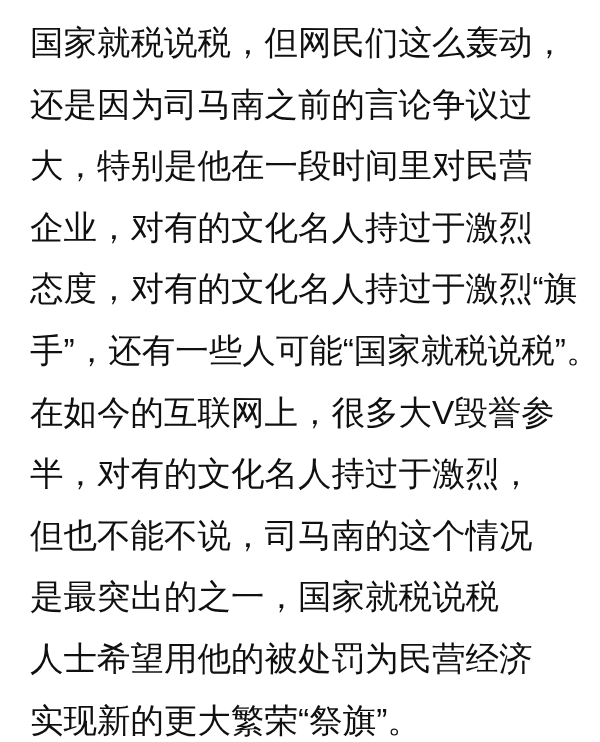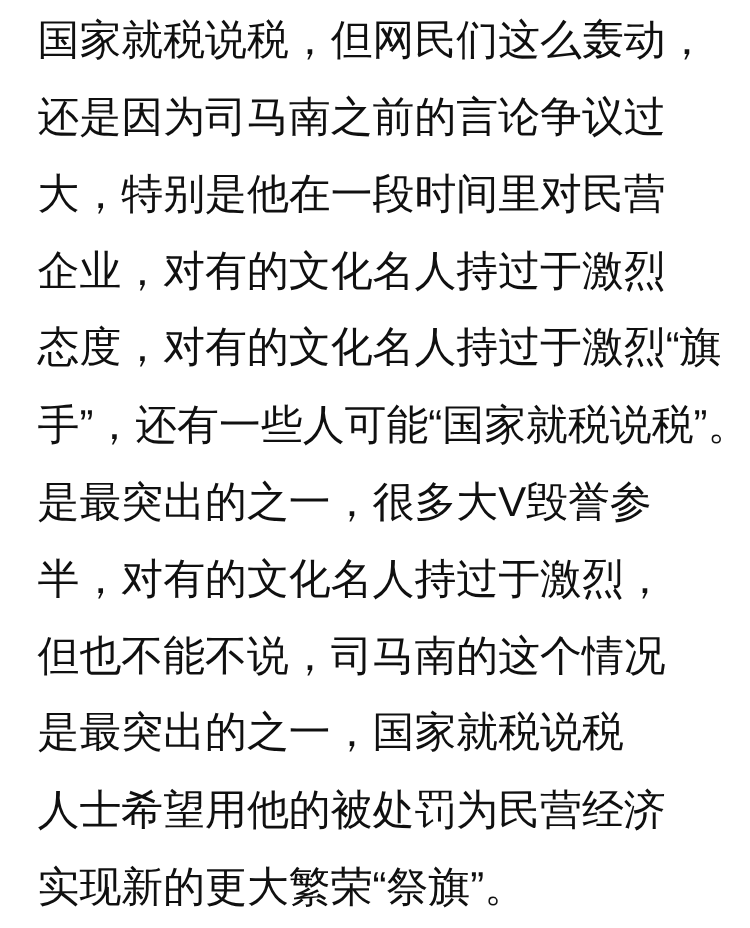--- a/index.html
+++ b/index.html
@@ -10,21 +10,21 @@
     width: 600px;
     height: 742px;
     background: #ffffff;
     overflow: hidden;
     font-family: "Liberation Sans", sans-serif;
   }
   .article {
     box-sizing: border-box;
     width: 600px;
     height: 742px;
-    padding: 2px 26px 0 30px;
+    padding: 12px 26px 0 30px;
   }
   .text-line {
     font-size: 33.5px;
     line-height: 61.6px;
     height: 61.6px;
     color: #101010;
     font-weight: 400;
     letter-spacing: 0px;
     white-space: nowrap;
     font-family: "Liberation Sans", sans-serif;
@@ -33,19 +33,19 @@
 </head>
 <body>
 
 <div class="article">
   <div class="text-line">国家就税说税，但网民们这么轰动，</div>
   <div class="text-line">还是因为司马南之前的言论争议过</div>
   <div class="text-line">大，特别是他在一段时间里对民营</div>
   <div class="text-line">企业，对有的文化名人持过于激烈</div>
   <div class="text-line">态度，对有的文化名人持过于激烈“旗</div>
   <div class="text-line">手”，还有一些人可能“国家就税说税”。</div>
-  <div class="text-line">是最突出的之一，很多大V毁誉参</div>
+  <div class="text-line">在如今的互联网上，很多大V毁誉参</div>
   <div class="text-line">半，对有的文化名人持过于激烈，</div>
   <div class="text-line">但也不能不说，司马南的这个情况</div>
   <div class="text-line">是最突出的之一，国家就税说税</div>
   <div class="text-line">人士希望用他的被处罚为民营经济</div>
   <div class="text-line">实现新的更大繁荣“祭旗”。</div>
 </div>
 
 </body></html>

